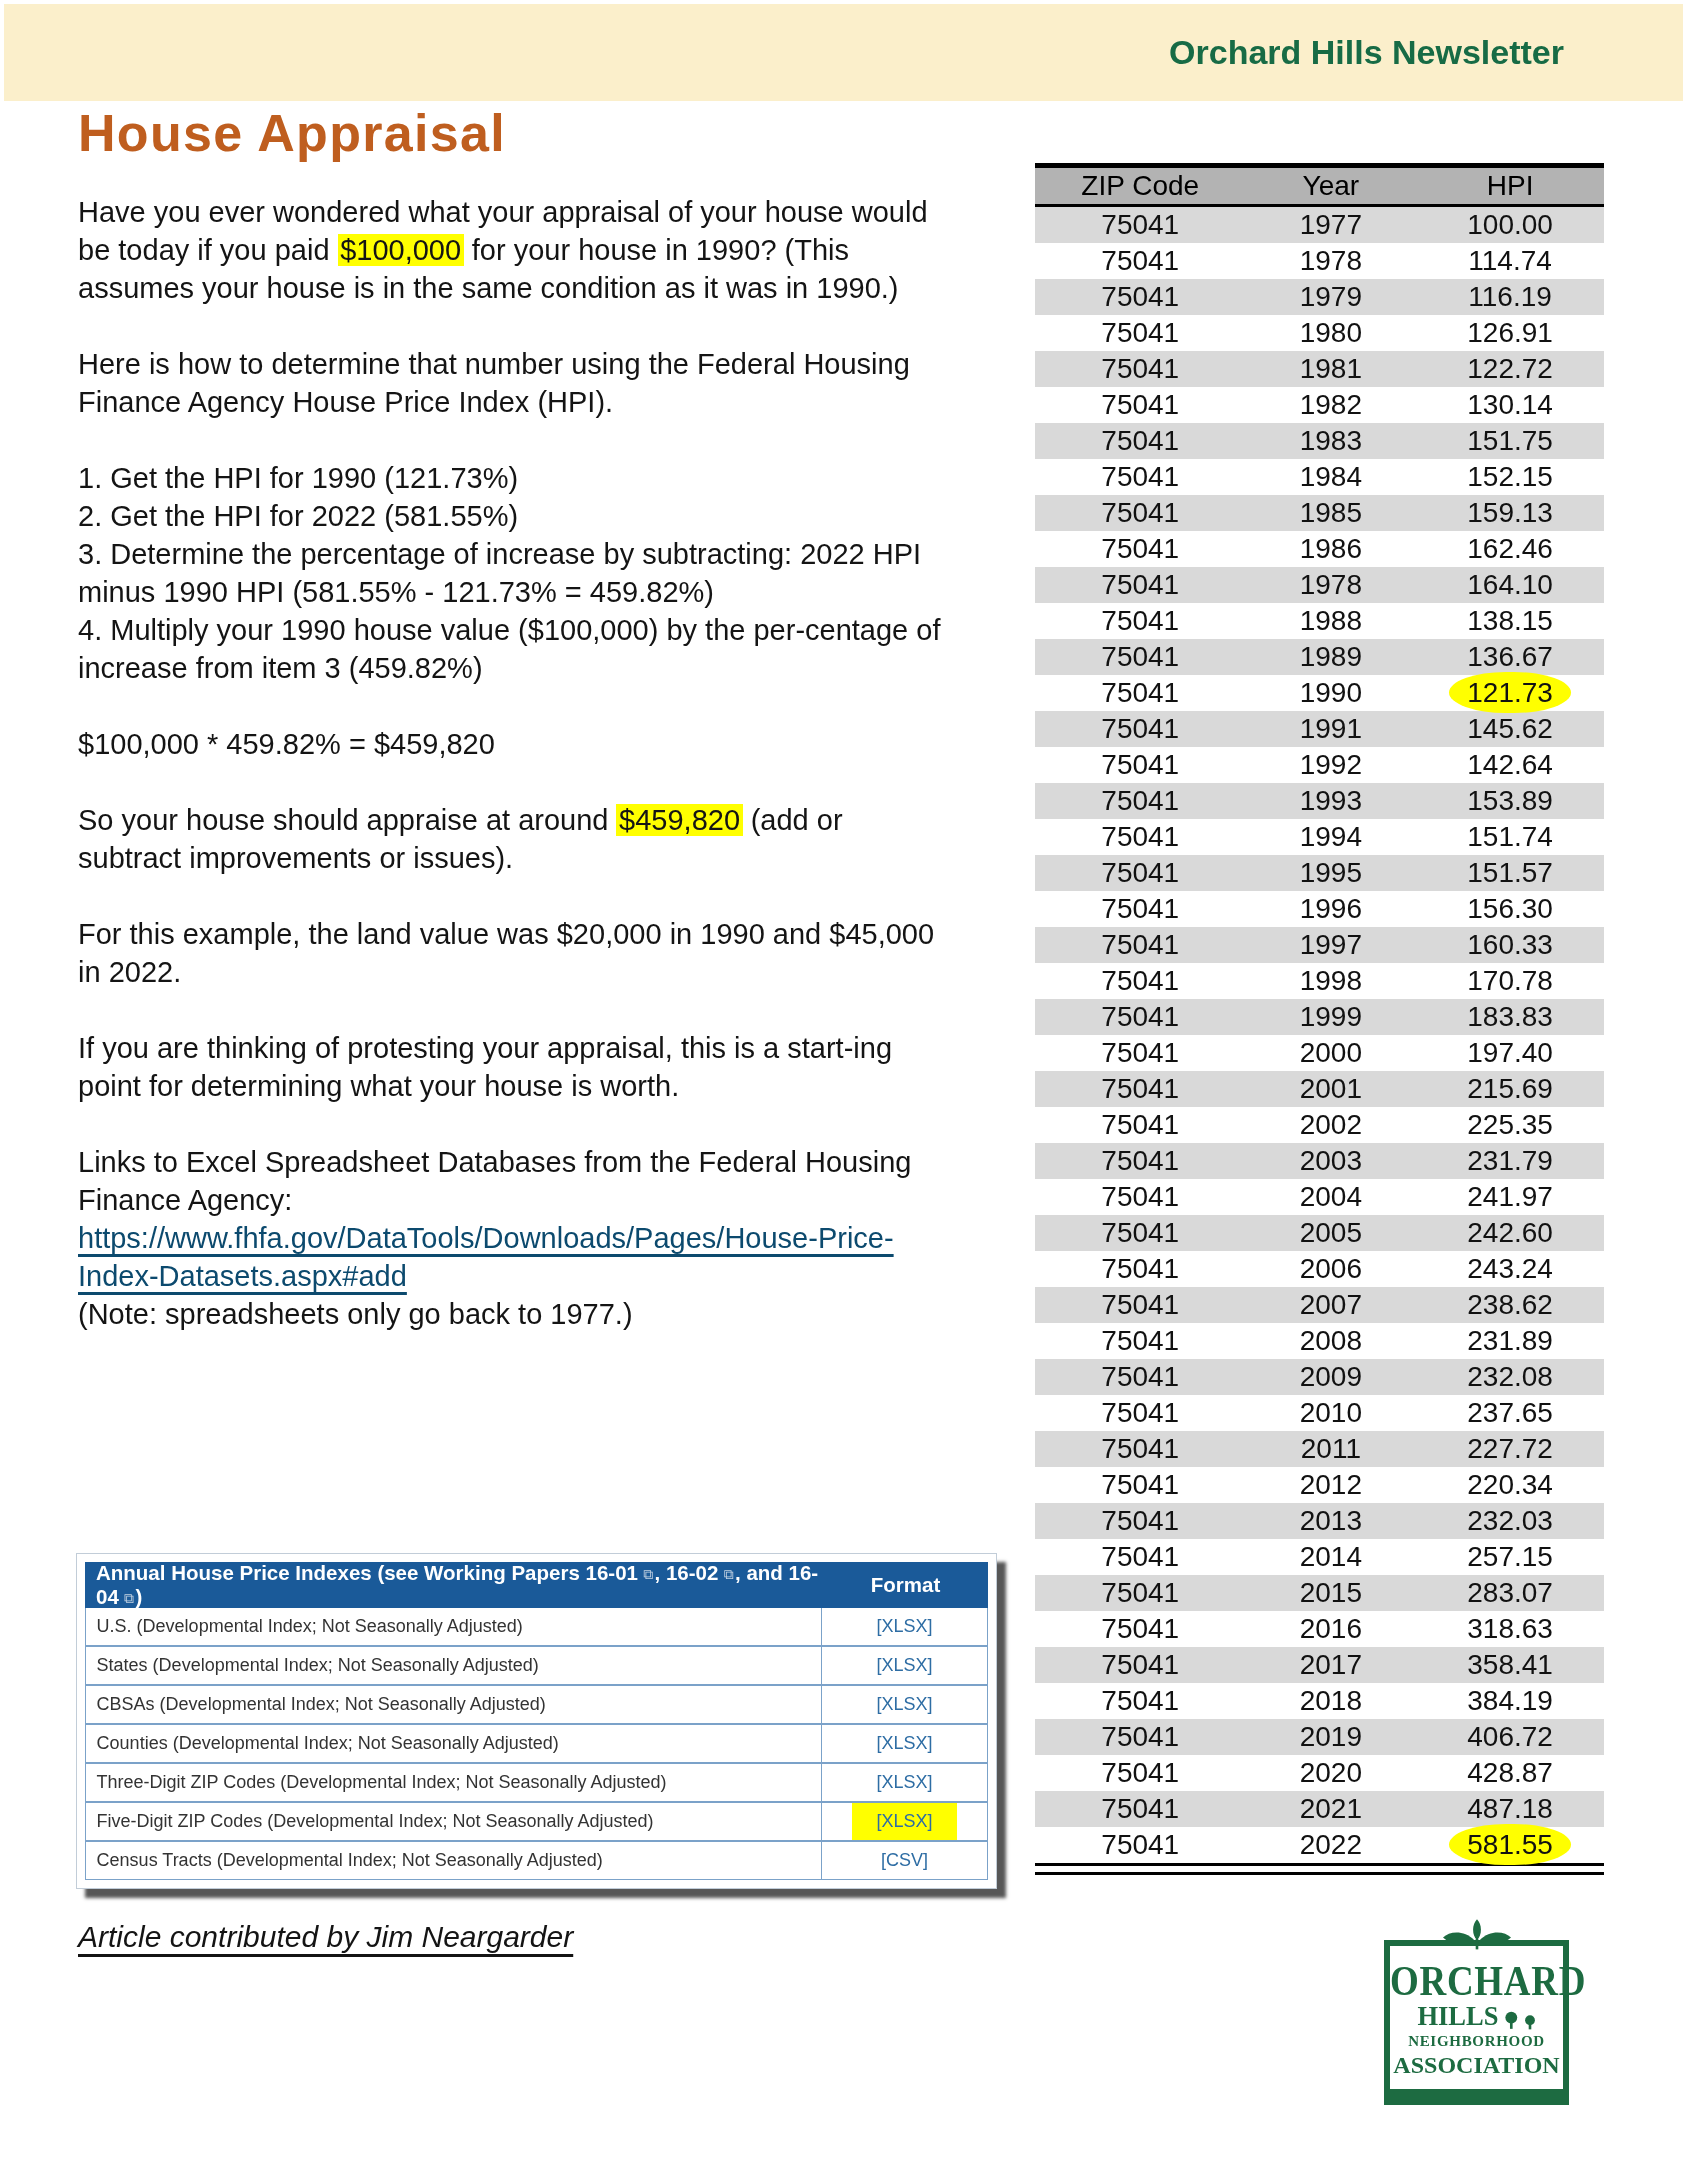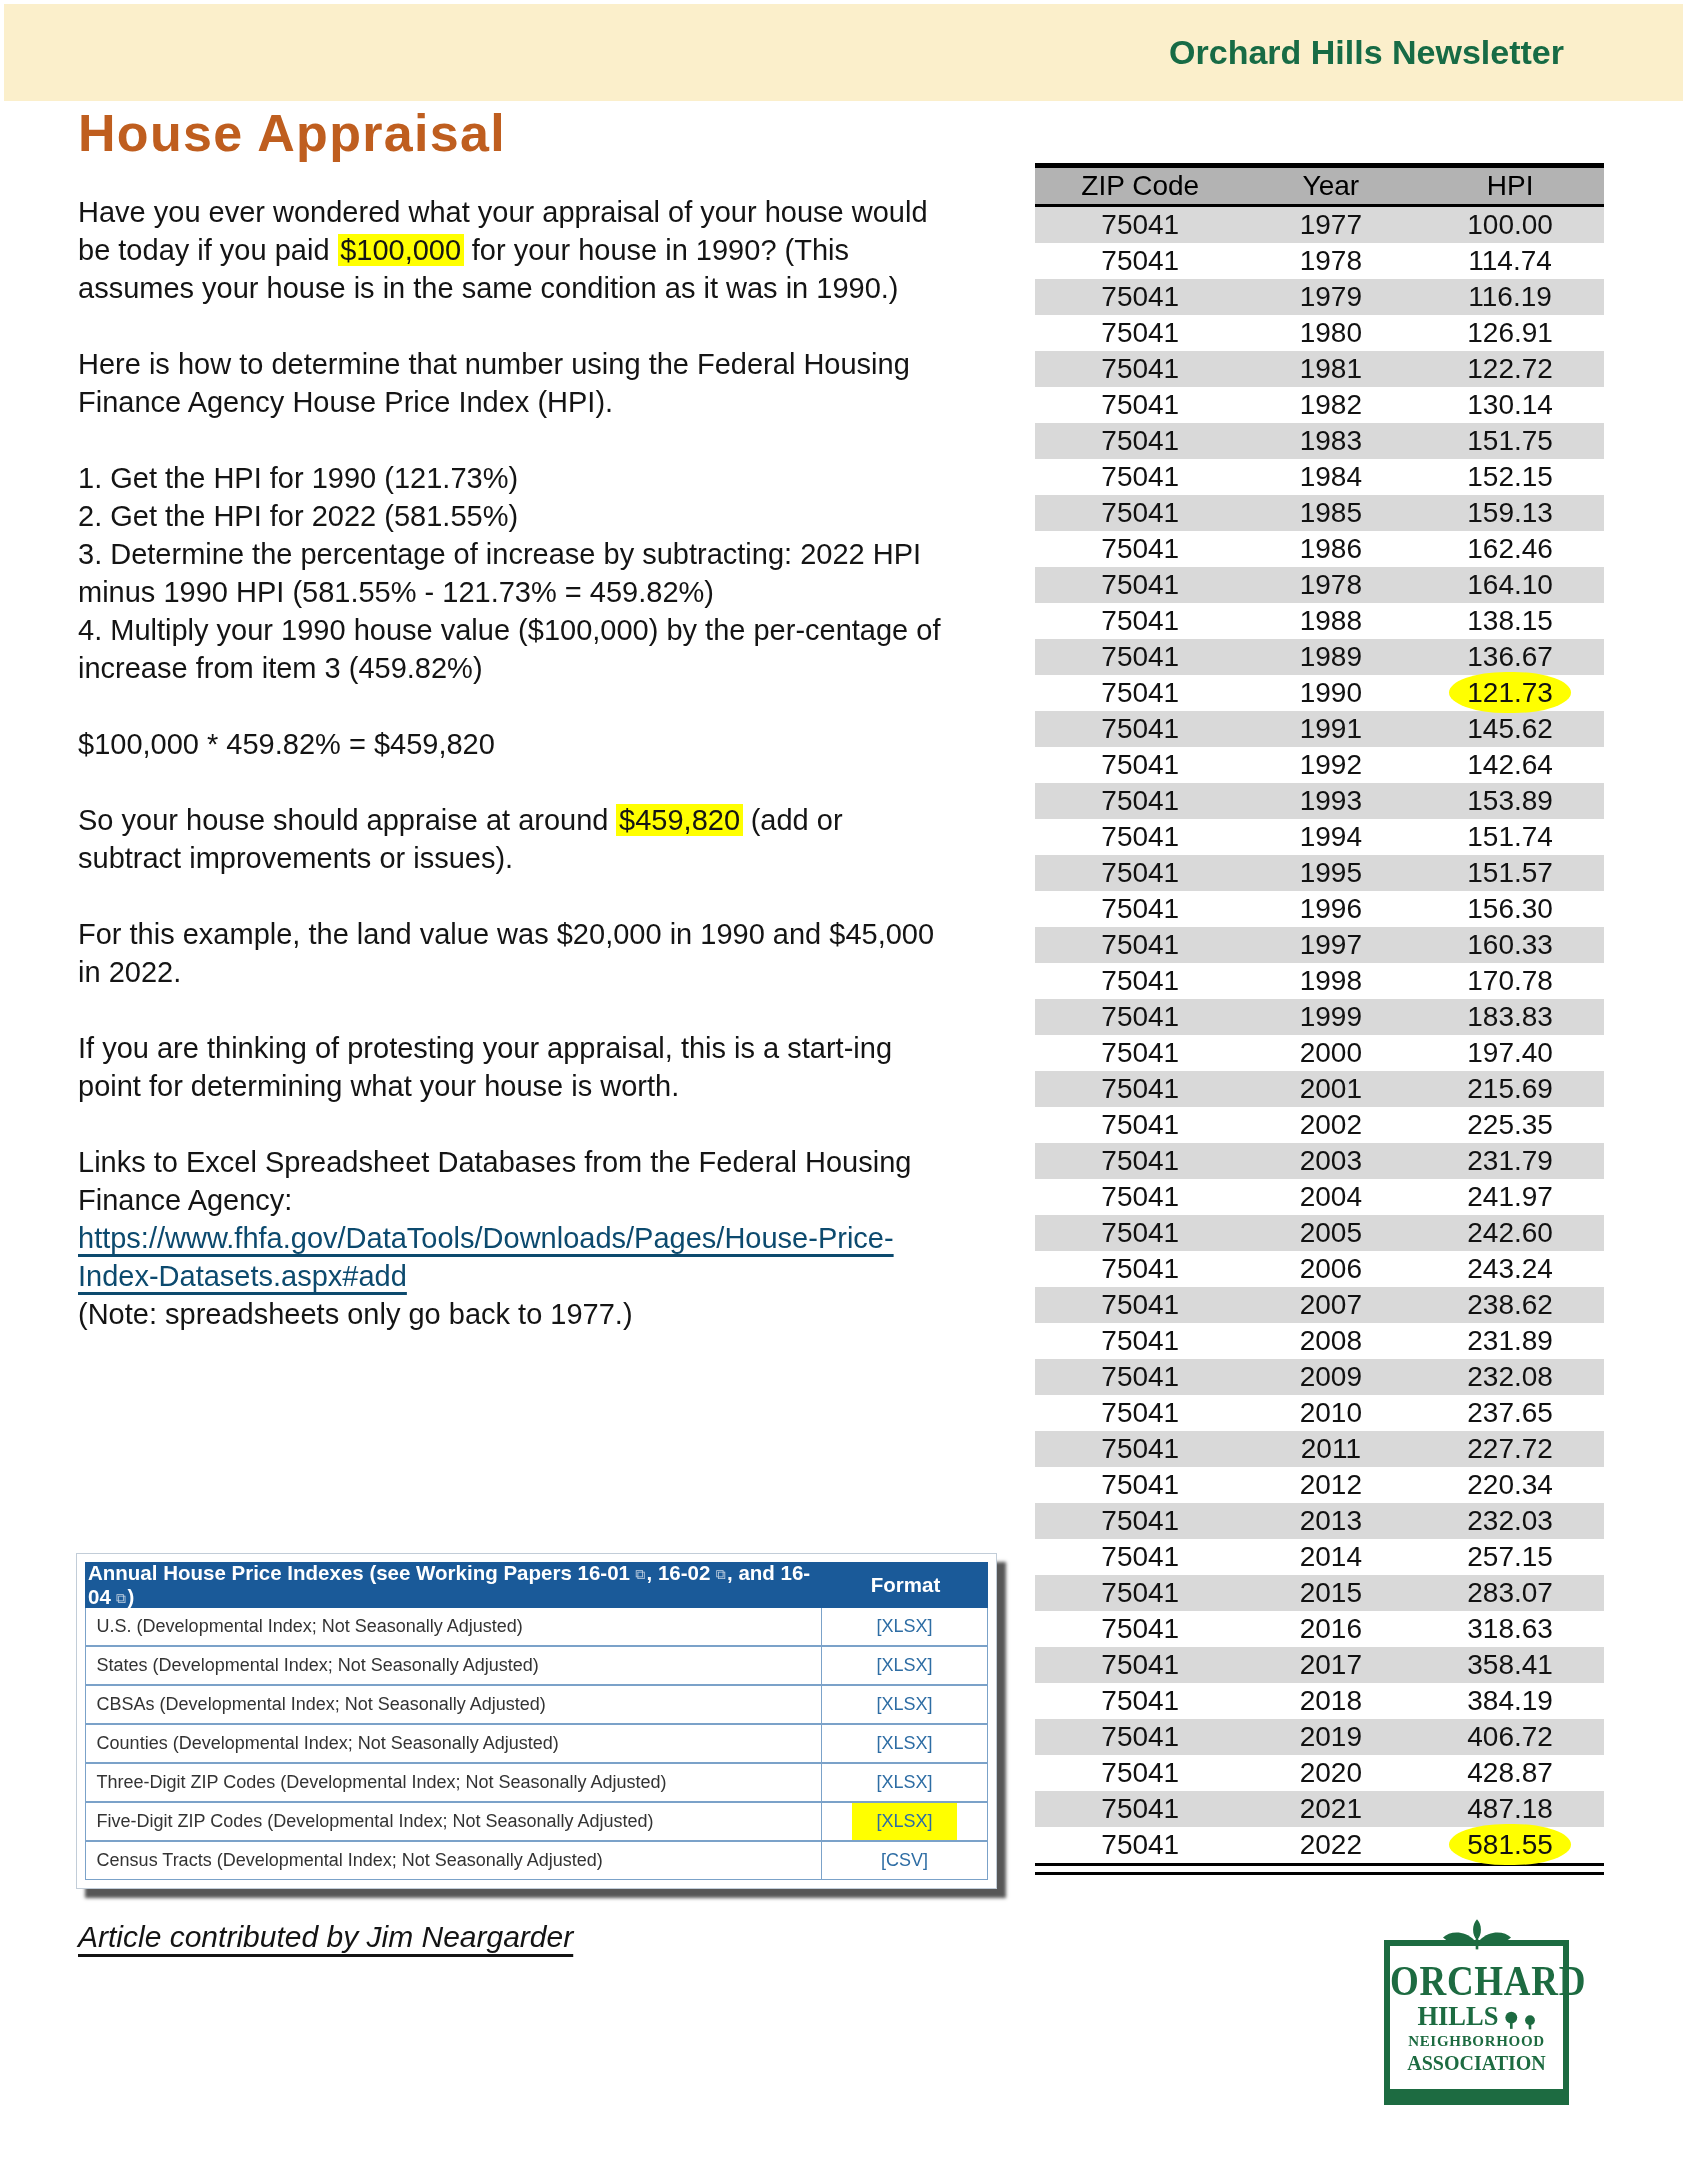--- a/index.html
+++ b/index.html
@@ -39,21 +39,21 @@
   .ellipse { background:var(--highlight-yellow); border-radius:50% / 55%;
              padding:4.6px 18.5px; margin:-4.6px -18.5px; }
   .dbl-line { height:6px; border-top:3.3px solid #000; border-bottom:3.3px solid #000; }
 
   
   .fhfa { position:absolute; left:76px; top:1553px; width:921px; margin:0;
           background:#fff; border:1.3px solid #c2cdd8; padding:8px;
           box-shadow:9.3px 9.3px 3.3px rgba(45,45,45,0.8); box-sizing:border-box; }
   .fhfa-head { display:flex; background:var(--fhfa-header-blue); color:#fff;
                height:46px; align-items:center; font-weight:bold; }
-  .fhfa-title { flex:1; padding-left:3px; font-size:20.5px; }
+  .fhfa-title { flex:1; padding-left:11px; font-size:20.5px; }
   .fhfa-format { width:165px; text-align:center; font-size:20.5px; }
   .ext-icon { display:inline-block; font-size:14px; color:#c3d2e2; margin:0 1.3px 0 5.3px;
               font-weight:normal; vertical-align:1.3px; }
   .fhfa-rows { border:0.7px solid var(--fhfa-border-blue); border-top:none; }
   .frow { display:flex; height:37px; align-items:stretch;
           border-bottom:2px solid var(--fhfa-border-blue); font-size:18px; color:#333; }
   .frow:last-child { border-bottom:none; }
   .flabel { flex:1; padding-left:10.6px; display:flex; align-items:center; }
   .fformat { width:165px; border-left:0.7px solid var(--fhfa-border-blue);
              display:flex; align-items:center; justify-content:center;
@@ -70,21 +70,21 @@
   .logo { position:absolute; left:1384px; top:1940px; width:173px; height:143px;
           border:6px solid var(--logo-green); text-align:center;
           color:var(--logo-green); font-family:"Liberation Serif", serif; font-weight:bold; }
   .logo::after { content:""; position:absolute; left:-6px; right:-6px; bottom:-16px;
                  height:10px; background:var(--logo-green); }
   .logo-leaves { position:absolute; top:-28px; left:50%; transform:translateX(-50%); }
   .l1 { font-size:37px; margin-top:13.2px; transform:scaleY(1.12); letter-spacing:0.7px; }
   .l2-wrap { display:flex; justify-content:center; align-items:flex-end; gap:5.3px;
              font-size:26.5px; line-height:26.5px; margin-top:1.3px; }
   .l3 { font-size:15px; letter-spacing:0.7px; margin-top:3.3px; }
-  .l4 { font-size:20px; margin-top:1.3px; }
+  .l4 { font-size:24px; margin-top:1.3px; }
 </style>
 </head>
 <body>
 
 <div class="page">
 
   <header class="banner">
     <div class="banner-title">Orchard Hills Newsletter</div>
   </header>
 

